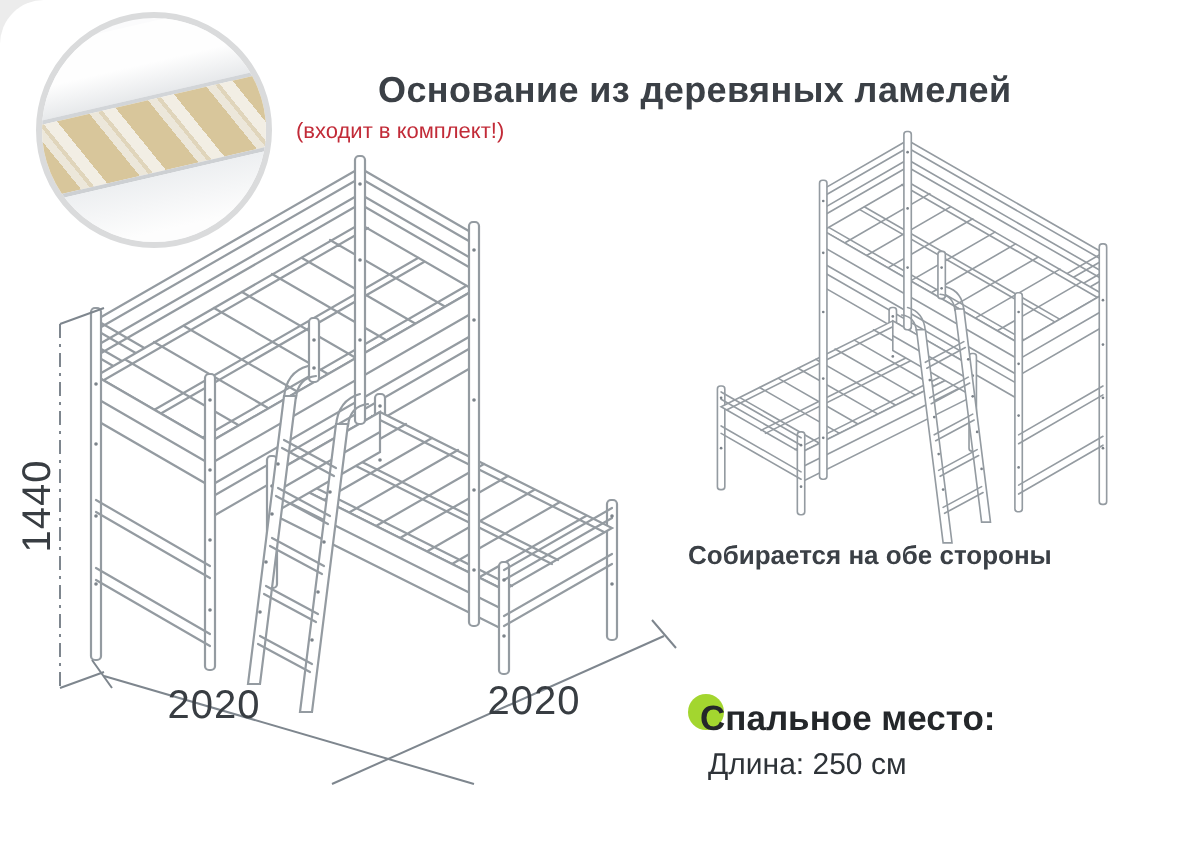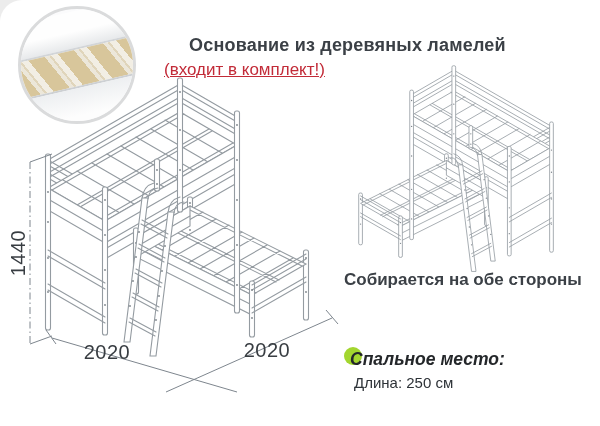--- a/index.html
+++ b/index.html
@@ -17,25 +17,25 @@
   
   .inset{left:18px;top:6px;width:112px;height:112px;border:3px solid #dadbdc;border-radius:50%;
          overflow:hidden;background:#fbfbfc;}
   .inset-in{position:absolute;left:-28px;top:2px;width:180px;height:150px;transform:rotate(-13deg);}
   .ins-top{height:36px;background:linear-gradient(180deg,#fefefe 0 55%,#e7e9eb);border-bottom:2px solid #d2d5d8;}
   .ins-slats{height:36px;border-bottom:2px solid #cdd0d3;
     background:repeating-linear-gradient(64deg,#d8c69b 0 15px,#ece7da 15px 19px,#e0d5bb 19px 21px,#f2eee4 21px 27px);}
   .ins-bot{height:78px;background:linear-gradient(180deg,#edeff1,#fdfdfd 35%);}
 
   .title{left:148px;top:35px;font-size:18px;font-weight:600;color:#3b4046;letter-spacing:.2px;margin-left:41px;}
-  .subtitle{left:164px;top:60px;font-size:17px;font-weight:500;text-decoration:underline;}
-  .assemble{left:344px;top:270px;font-size:17px;font-weight:600;color:#3b4046;}
+  .subtitle{left:148px;top:60px;font-size:11px;font-weight:500;}
+  .assemble{left:344px;top:270px;font-size:13px;font-weight:600;color:#3b4046;}
 
   .green-dot{left:344px;top:347px;width:18px;height:18px;border-radius:50%;}
-  .sleep-head{left:350px;top:349px;font-size:17.5px;font-weight:700;color:#24272a;font-style:italic;}
+  .sleep-head{left:350px;top:349px;font-size:17.5px;font-weight:700;color:#24272a;}
   .specs{left:354px;top:374px;font-size:15px;font-weight:500;color:#2e3338;display:flex;gap:30px;}
 
   svg{position:absolute;left:0;top:0;}
   .ln{stroke:#949ba1;stroke-width:1.1;fill:none;stroke-linecap:round;}
   .fw{stroke:#949ba1;stroke-width:1.1;fill:#ffffff;}
   .dots circle{fill:#7c838a;}
   .dim{stroke:#7e868e;stroke-width:1;fill:none;}
   .dim-label{font-family:"Liberation Sans",sans-serif;font-size:20px;fill:#383d42;stroke:none;letter-spacing:.5px;}
 </style>
 </head>

